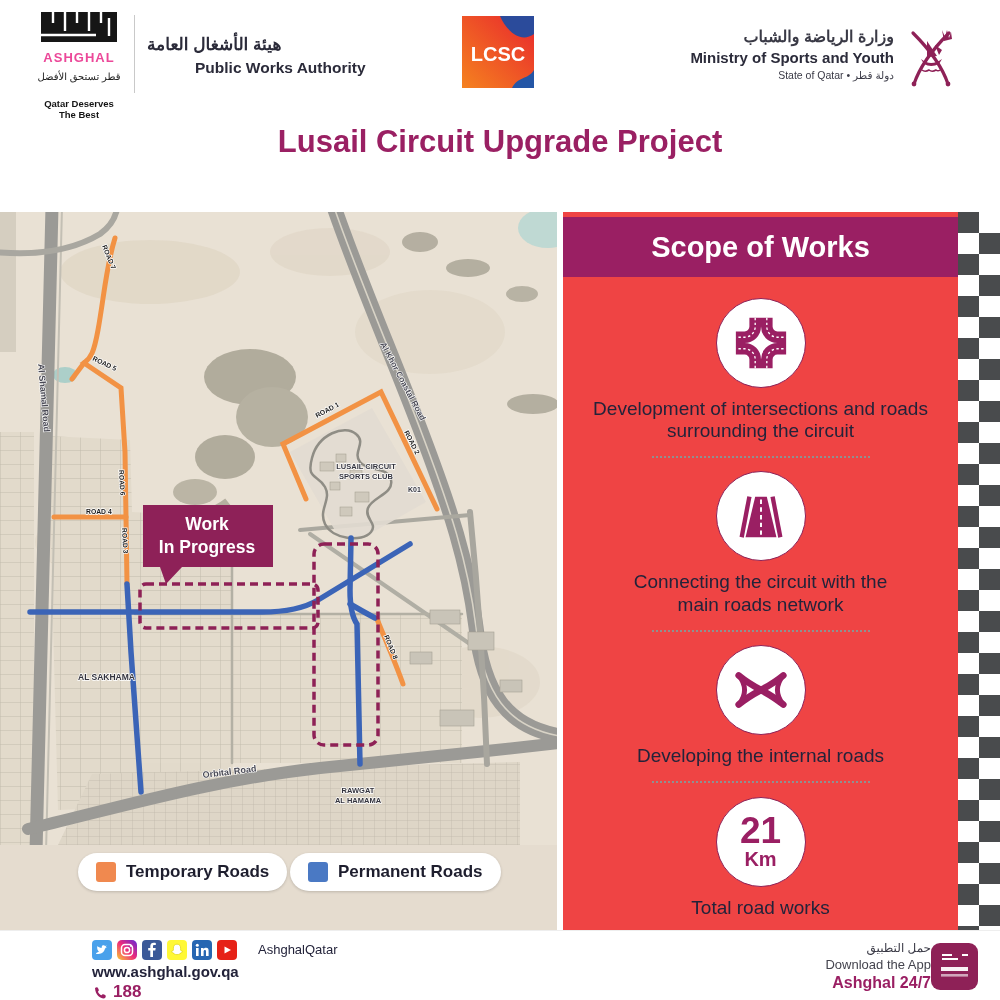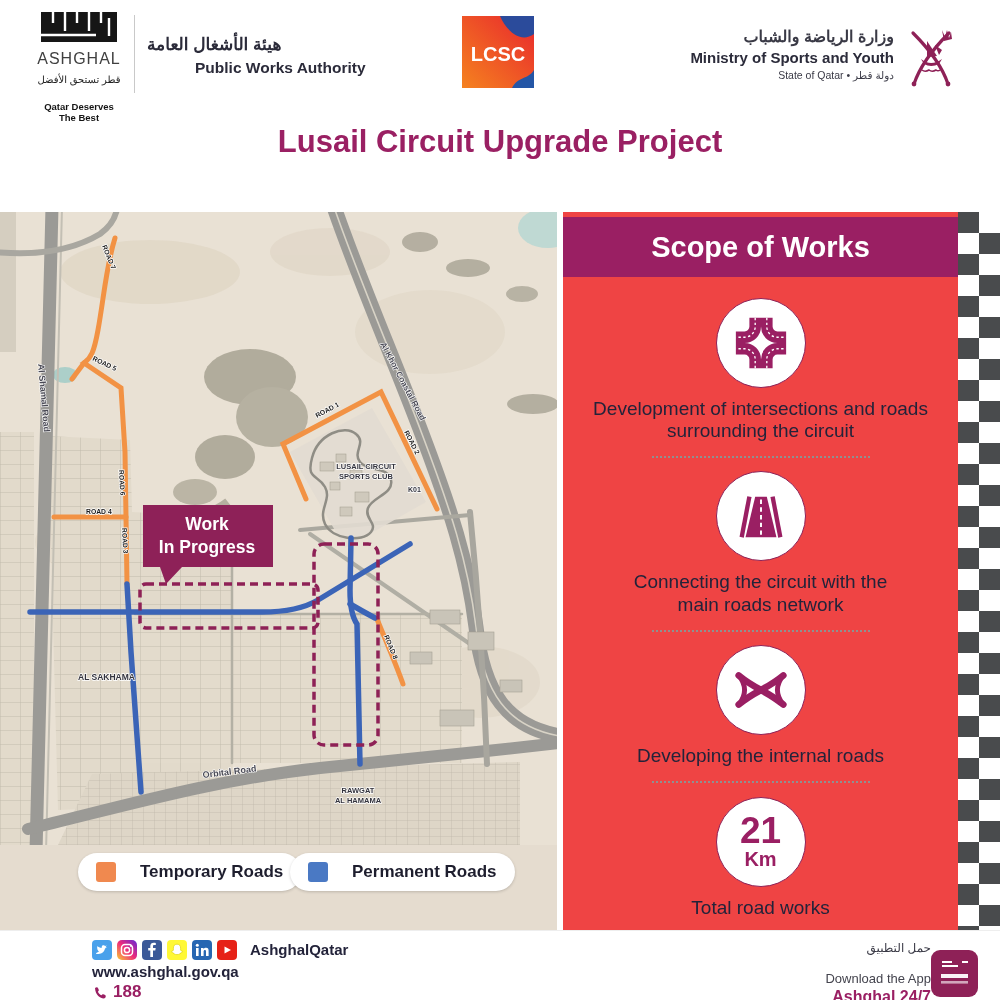--- a/index.html
+++ b/index.html
@@ -2,21 +2,21 @@
 <html><head>
 <meta charset="utf-8">
 <style>
   html,body{margin:0;padding:0;background:#ffffff;}
   .poster{position:relative;width:1000px;height:1000px;background:#ffffff;overflow:hidden;
           font-family:"Liberation Sans",sans-serif;color:#1C1B2E;}
   
   .hdr{position:absolute;top:0;left:0;width:1000px;height:212px;background:#fff;}
   .ashghal{position:absolute;left:36px;top:12px;display:flex;gap:12px;}
   .ash-col1{width:86px;text-align:center;}
-  .ash-word{font-weight:400;font-size:16px;letter-spacing:1px;color:#404040;margin-top:1px;}
+  .ash-word{font-weight:700;font-size:13px;letter-spacing:1px;color:#ec4899;margin-top:1px;}
   .ash-tag-ar{font-size:10px;color:#222;margin-top:6px;}
   .ash-tag-en{font-size:9.5px;font-weight:bold;color:#141414;margin-top:16px;}
   .ash-div{width:1px;height:78px;background:#c9c9c9;margin-top:3px;}
   .ash-col2{padding-top:22px;}
   .ash-ar{font-size:17px;font-weight:bold;color:#2b2b3a;letter-spacing:1px;}
   .ash-en{font-size:15.5px;font-weight:bold;color:#2b2b3a;margin-top:4px;margin-left:48px;}
   .lcsc{position:absolute;left:462px;top:16px;width:72px;height:72px;}
   .ministry{position:absolute;right:42px;top:20px;display:flex;gap:10px;align-items:center;}
   .min-texts{text-align:right;}
   .min-ar{font-size:16px;font-weight:bold;color:#3a3a46;}
@@ -25,21 +25,21 @@
   .title{position:absolute;top:124px;left:0;width:1000px;text-align:center;
          font-size:31px;font-weight:bold;color:#9A2063;}
   .subtitle{position:absolute;top:168px;left:0;width:1000px;text-align:center;
          font-size:29px;font-weight:bold;color:#1C1B2E;}
   
   .main{position:absolute;top:212px;left:0;width:1000px;height:718px;}
   .map-area{position:absolute;left:0;top:0;width:557px;height:718px;background:#E5DCCF;}
   .map-svg{position:absolute;left:0;top:0;}
   .legend{position:absolute;left:0;top:641px;width:557px;height:42px;}
   .pill{position:absolute;height:38px;background:#fff;border-radius:19px;display:flex;
-        align-items:center;gap:24px;padding:0 18px;box-shadow:0 1px 3px rgba(0,0,0,.18);}
+        align-items:center;gap:10px;padding:0 18px;box-shadow:0 1px 3px rgba(0,0,0,.18);}
   .pill .sw{width:20px;height:20px;border-radius:3px;}
   .sw-temp{background:#F0894F;}
   .sw-perm{background:#4A79C4;}
   .pill .lbl{font-size:17px;font-weight:bold;color:#1E1E2E;}
   .scope{position:absolute;left:563px;top:0;width:395px;height:718px;background:#ef4444;}
   .scope-hdr{margin-top:5px;height:60px;background:#9A1F63;color:#fff;text-align:center;
              line-height:60px;font-size:29px;font-weight:bold;}
   .scope-body{display:flex;flex-direction:column;align-items:center;}
   .circ{width:88px;height:88px;border-radius:50%;background:#fff;border:1.5px solid #8E2157;
         display:flex;align-items:center;justify-content:center;}
@@ -49,28 +49,28 @@
   .dotted{width:218px;border-top:2px dotted #909090;margin-top:14px;}
   .badge-num{font-size:37px;font-weight:900;color:#9A1F63;line-height:0.95;text-align:center;}
   .badge-unit{font-size:20px;font-weight:bold;color:#9A1F63;text-align:center;}
   .checker{position:absolute;left:958px;top:0;width:42px;height:718px;
            background:repeating-conic-gradient(#ffffff 0% 25%, #494B4D 0% 50%);
            background-size:42px 42px;}
   
   .ftr{position:absolute;top:930px;left:0;width:1000px;height:70px;background:#fff;border-top:1px solid #eee;}
   .social-block{position:absolute;left:92px;top:8px;}
   .social-row{display:flex;align-items:center;gap:5px;height:21px;}
-  .handle{margin-left:8px;font-size:15px;font-weight:bold;color:#23233a;}
+  .handle{margin-left:16px;font-size:13px;font-weight:normal;color:#23233a;}
   .website{font-size:15px;font-weight:bold;color:#23233a;margin-top:3px;}
   .phone-row{display:flex;align-items:center;gap:6px;margin-top:2px;}
   .phone-num{font-size:17px;font-weight:900;color:#9A1F63;}
   .app-block{position:absolute;right:22px;top:10px;display:flex;align-items:center;}
   .app-texts{text-align:right;}
   .app-ar{font-size:12px;color:#3a3a46;}
-  .app-en{font-size:13px;color:#44444e;margin-top:16px;padding-left:16px;}
+  .app-en{font-size:13px;color:#44444e;margin-top:2px;padding-left:16px;}
   .app-name{font-size:16px;font-weight:bold;color:#9A1F63;margin-top:2px;}
   svg text{font-family:"Liberation Sans",sans-serif;}
 </style>
 </head>
 <body>
 
 <div class="poster">
 
   <div class="hdr">
 

